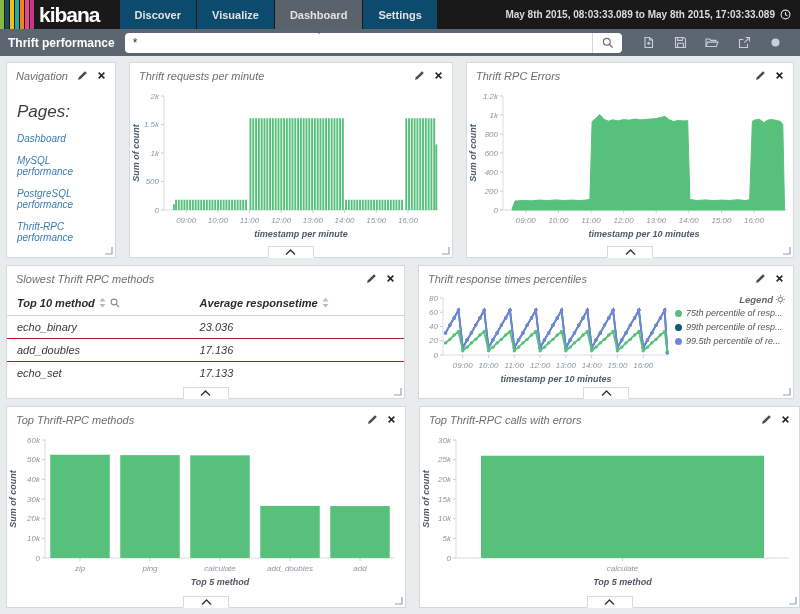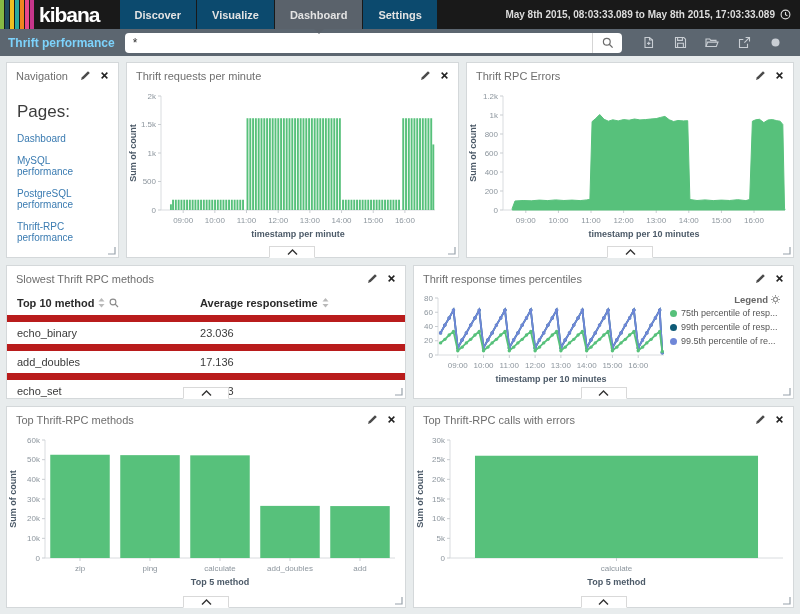--- a/index.html
+++ b/index.html
@@ -18,47 +18,47 @@
   .tabs { display:flex; height:100%; }
   .tab { position:relative; display:flex; align-items:center; padding:0 15px; font-size:11px; font-weight:bold;
          color:#e3e3e3; background:#0c4a6e; margin-right:1px; cursor:pointer; }
   .tab.active { background:#5a626b; }
   .tab.active::after { content:""; position:absolute; left:50%; bottom:-5px; margin-left:-5px;
          border:5px solid transparent; border-top-color:#5a626b; border-bottom:none; }
   .daterange { margin-left:auto; display:flex; align-items:center; gap:5px; color:#dcdcdc;
          font-size:10px; font-weight:bold; padding-right:9px; cursor:pointer; }
   
   .querybar { height:27px; background:#5c6670; display:flex; align-items:center; padding:0 8px; gap:10px; }
-  .dash-title { color:#7dd3fc; font-size:12px; font-weight:bold; white-space:nowrap; }
+  .dash-title { color:#ffffff; font-size:12px; font-weight:bold; white-space:nowrap; }
   .input-group { flex:1; display:flex; height:20px; }
   .query-input { flex:1; border:none; border-radius:4px 0 0 4px; padding:0 8px; font-size:12px; color:#333; outline:none; }
   .search-btn { width:30px; background:#fff; border:none; border-left:1px solid #d5d5d5;
          border-radius:0 4px 4px 0; display:flex; align-items:center; justify-content:center; cursor:pointer; }
   .actions { display:flex; align-items:center; width:160px; justify-content:space-between; padding:0 8px; }
   .action-btn { background:none; border:none; padding:2px; cursor:pointer; display:flex; }
   
   .grid { padding:6px; }
-  .row { display:flex; gap:7px; margin-bottom:7px; }
+  .row { display:flex; gap:13px; margin-bottom:7px;font-style:italic; }
   .panel { background:#fff; border:1px solid #d4d8da; position:relative; display:flex; flex-direction:column; }
   .panel-header { height:25px; display:flex; align-items:center; padding:0 9px; gap:9px; flex:none; }
   .panel-title { flex:1; font-size:11px; color:#6e6e6e; white-space:nowrap; overflow:hidden; }
   .icon-btn { background:none; border:none; padding:0; cursor:pointer; display:flex; align-items:center; }
   .collapse-tab { position:absolute; bottom:-1px; left:50%; transform:translateX(-50%); width:46px; height:12px;
          background:#fff; border:1px solid #d9d9d9; border-bottom:1px solid #fff;
          display:flex; align-items:center; justify-content:center; cursor:pointer; z-index:3; }
   .resize-handle { position:absolute; right:2px; bottom:2px; cursor:nwse-resize; z-index:3; display:flex; }
   
   .nav-content { padding:2px 10px; }
   .pages-heading { font-size:17px; color:#3c3c3c; margin:12px 0 2px; font-weight:normal; }
   .nav-link { display:block; font-size:10px; color:#3a7bb1; margin:11px 0; text-decoration:none; cursor:pointer; }
   
   .table-wrap { height:107px; overflow:hidden; }
   table { width:100%; border-collapse:collapse; font-size:11px; table-layout:fixed; }
   th { text-align:left; padding:6px 10px; color:#2b2b2b; border-bottom:1px solid #d2d2d2; font-weight:bold; cursor:pointer; }
-  td { padding:5px 10px; border-top:7px solid #b91c1c; color:#3a3a3a; }
+  td { padding:5px 10px; border-top:1px solid #b91c1c; color:#3a3a3a; }
   th .hdr-inner { display:flex; align-items:center; gap:4px; }
   
   .pct-content { display:flex; flex:1; }
   .legend { width:118px; padding:3px 8px 0 0; }
   .legend-header { display:flex; justify-content:flex-end; align-items:center; gap:3px;
          font-size:9.5px; color:#666; font-weight:bold; margin-bottom:3px; cursor:pointer; }
   .legend-item { display:flex; align-items:center; gap:4px; margin-bottom:4px; cursor:pointer; }
   .legend-dot { width:7px; height:7px; border-radius:50%; flex:none; }
   .legend-label { font-size:9px; color:#555; white-space:nowrap; overflow:hidden; }
   

